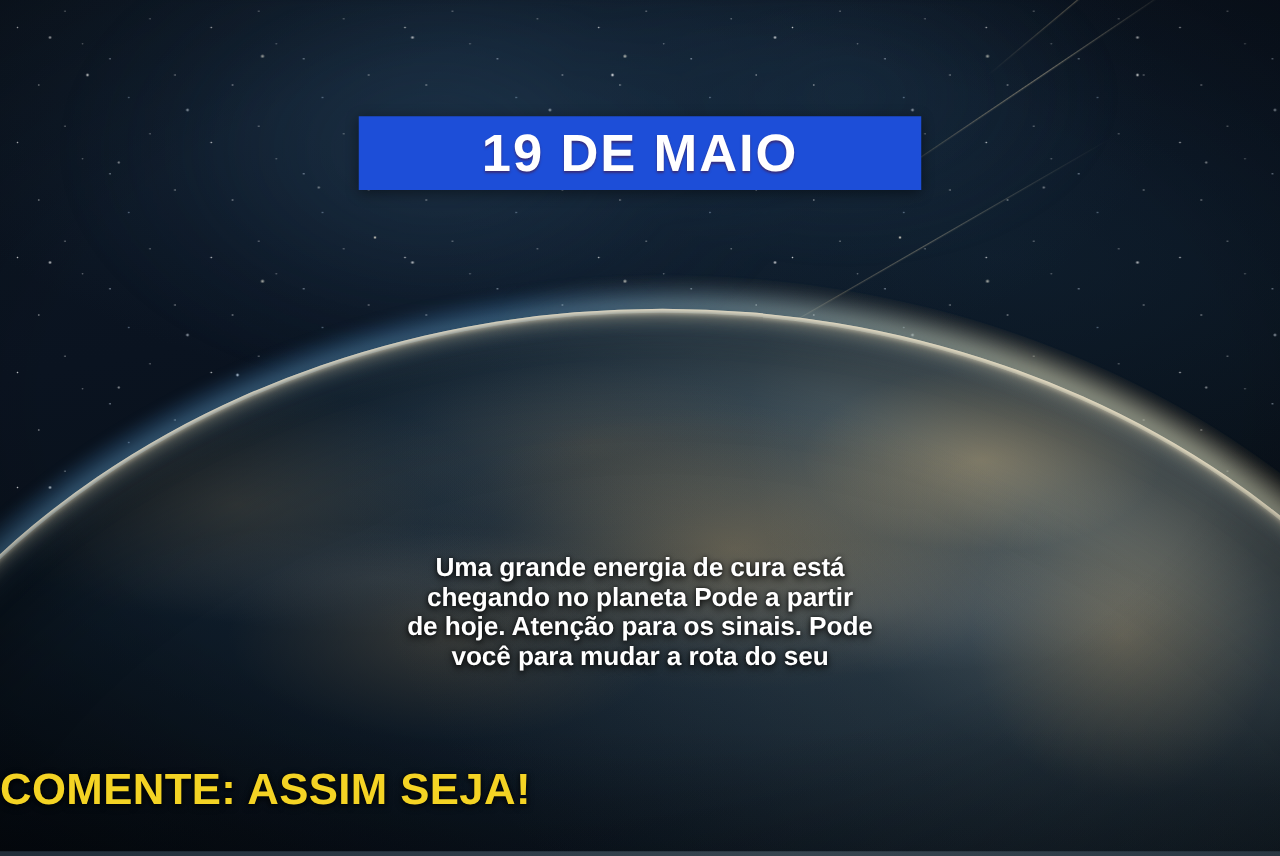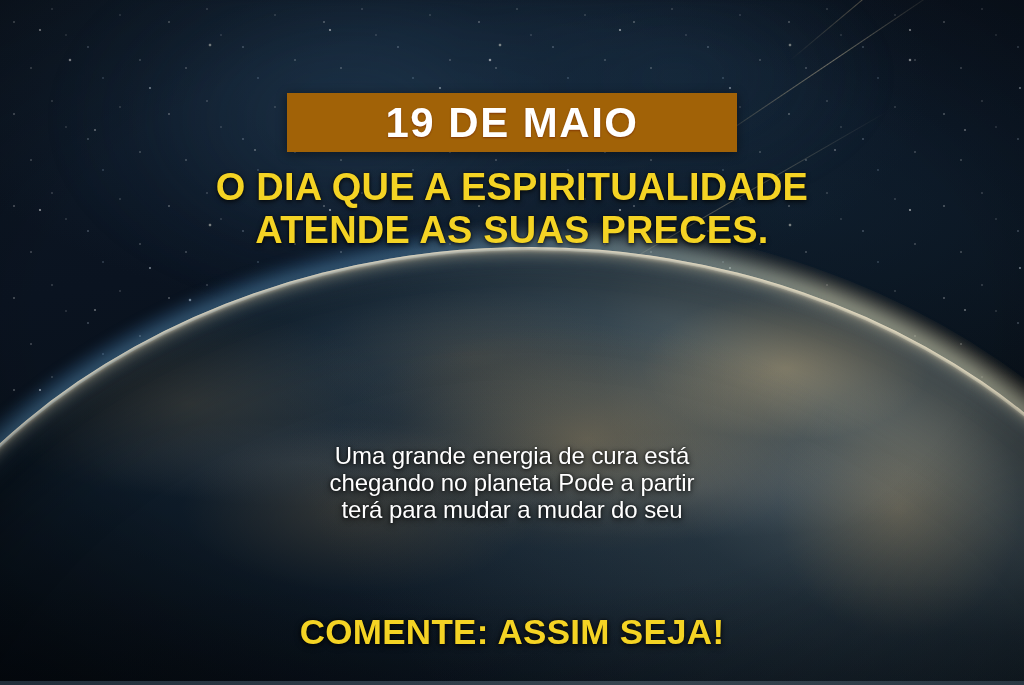--- a/index.html
+++ b/index.html
@@ -190,21 +190,21 @@
     inset: 0;
     display: flex;
     flex-direction: column;
     align-items: center;
   }
 
   .date-banner {
     margin-top: 93px;
     width: 450px;
     height: 59px;
-    background: #a16207;
+    background: #1d4ed8;
     display: flex;
     align-items: center;
     justify-content: center;
     box-shadow: 0 2px 10px rgba(0,0,0,0.45);
   }
   .date-banner-text {
     color: #ffffff;
     font-size: 42px;
     font-weight: bold;
     letter-spacing: 1.5px;
@@ -226,35 +226,35 @@
   }
   .headline-line { display: block; }
 
   .body-copy {
     position: absolute;
     left: 50%;
     top: 443px;
     transform: translateX(-50%);
     width: 920px;
     color: #ffffff;
-    font-size: 24px;
-    font-weight: normal;
+    font-size: 21px;
+    font-weight: bold;
     line-height: 1.12;
     text-align: center;
     letter-spacing: -0.1px;
     text-shadow: 0 2px 6px rgba(0,0,0,0.80), 0 0 3px rgba(0,0,0,0.65);
   }
   .body-line { display: block; }
 
   .cta {
     position: absolute;
     left: 0;
     right: 0;
     top: 612px;
-    text-align: center;
+    text-align: left;
     color: #f4d324;
     font-size: 35px;
     font-weight: bold;
     letter-spacing: 0.3px;
     text-shadow: 0 2px 6px rgba(0,0,0,0.80), 0 0 3px rgba(0,0,0,0.6);
   }
 </style>
 </head>
 <body>
 
@@ -284,27 +284,24 @@
 
   <div class="vignette"></div>
   <div class="bottom-strip"></div>
 
   <div class="content">
 
     <div class="date-banner">
       <span class="date-banner-text">19 DE MAIO</span>
     </div>
 
-    <div class="headline">
-      <span class="headline-line">O DIA QUE A ESPIRITUALIDADE</span>
-      <span class="headline-line">ATENDE AS SUAS PRECES.</span>
-    </div>
 
     <div class="body-copy">
       <span class="body-line">Uma grande energia de cura está</span>
       <span class="body-line">chegando no planeta Pode a partir</span>
-      <span class="body-line">terá para mudar a mudar do seu</span>
+      <span class="body-line">de hoje. Atenção para os sinais. Pode</span>
+      <span class="body-line">você para mudar a rota do seu</span>
     </div>
 
     <div class="cta">COMENTE: ASSIM SEJA!</div>
 
   </div>
 </div>
 
 </body></html>

